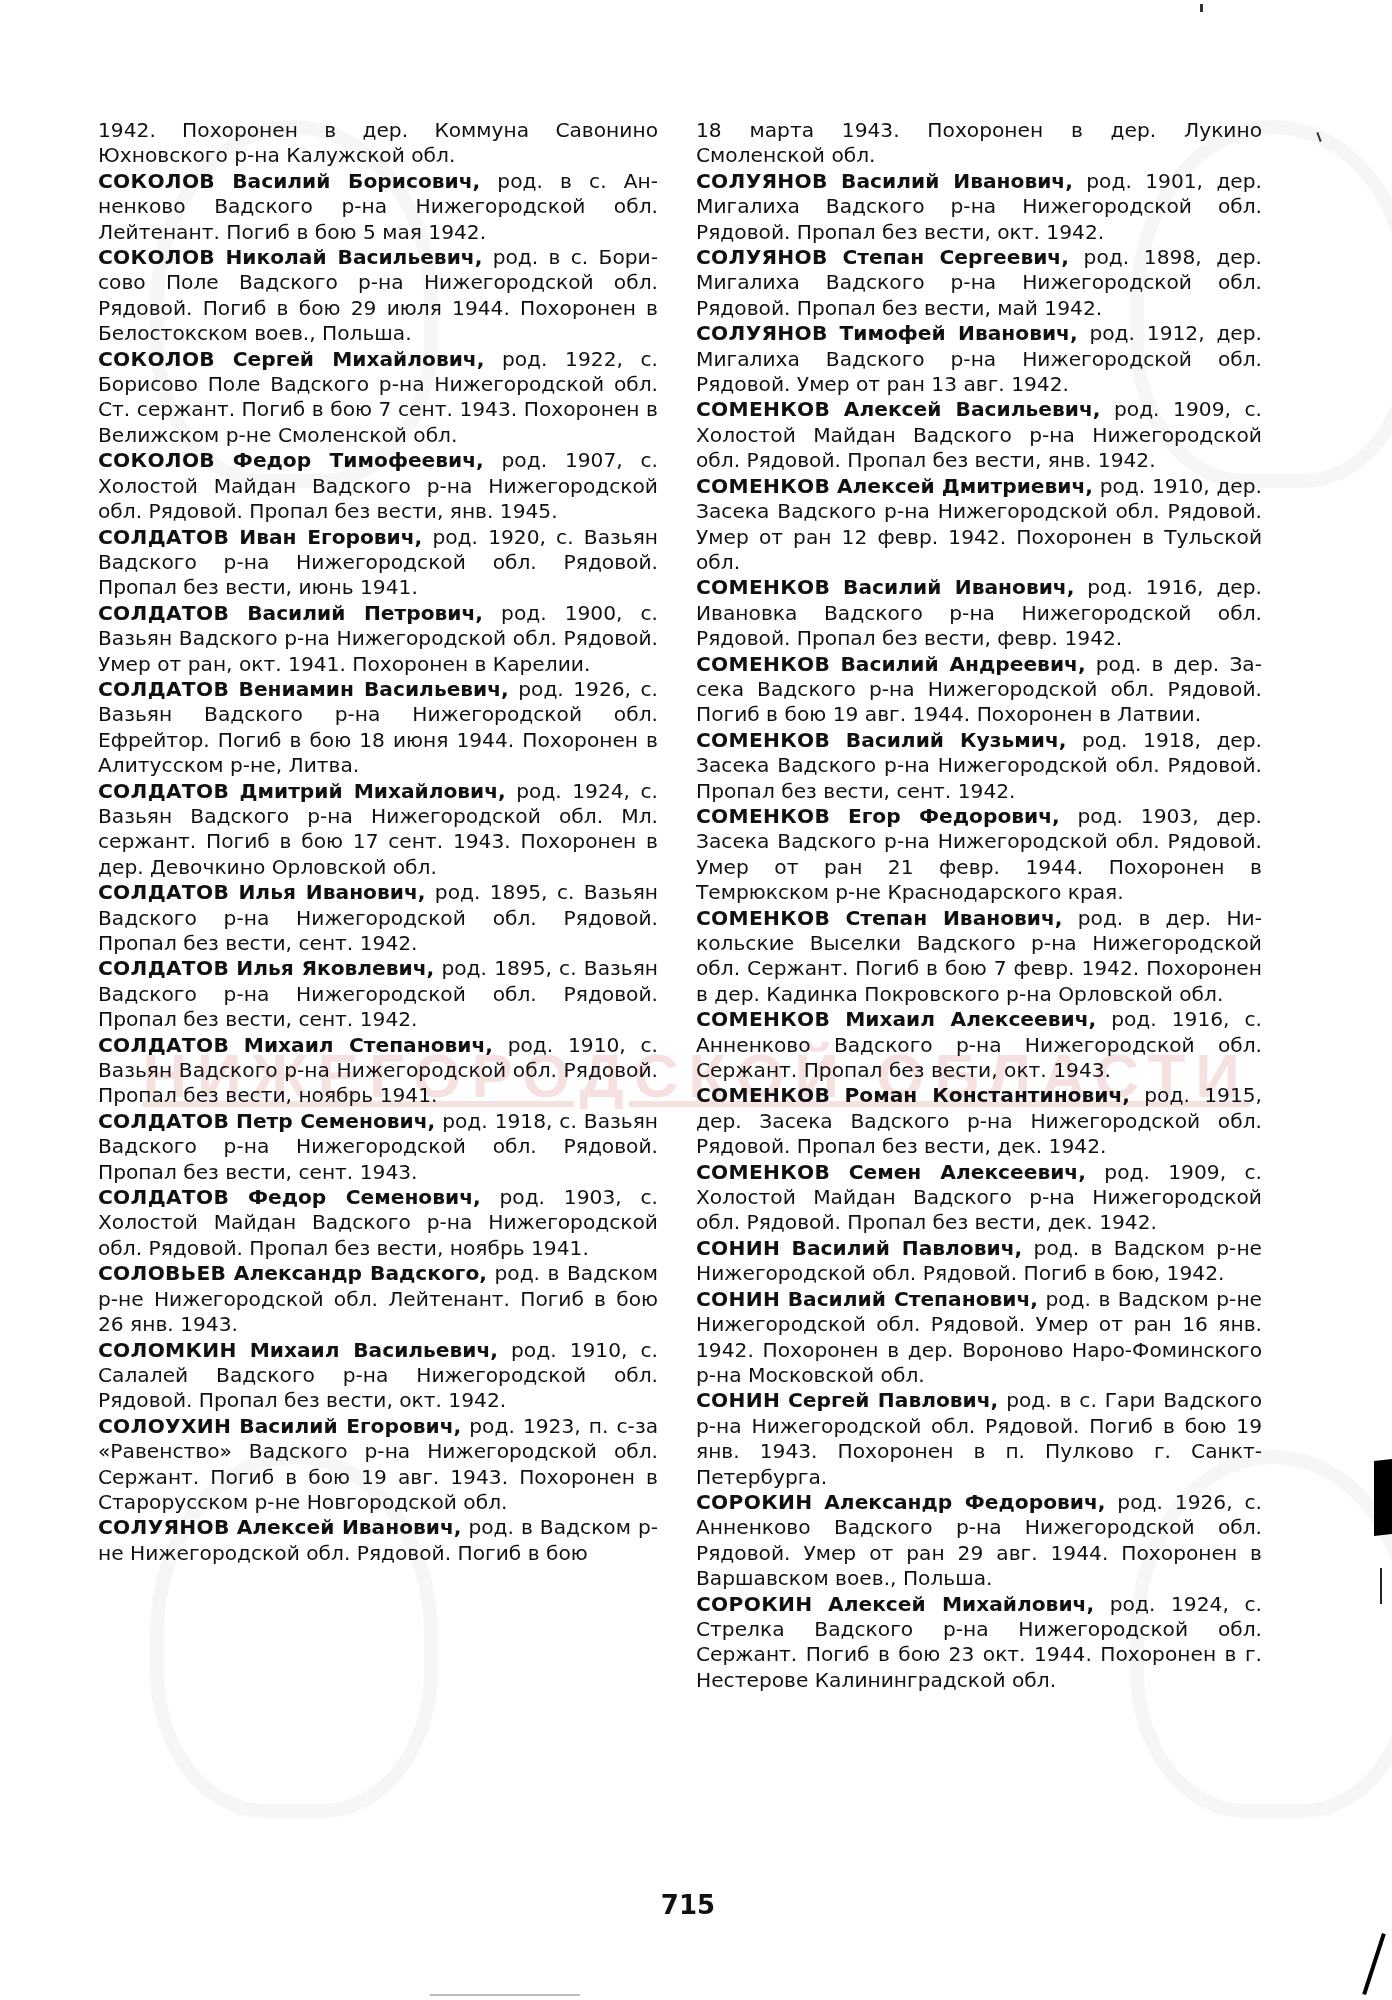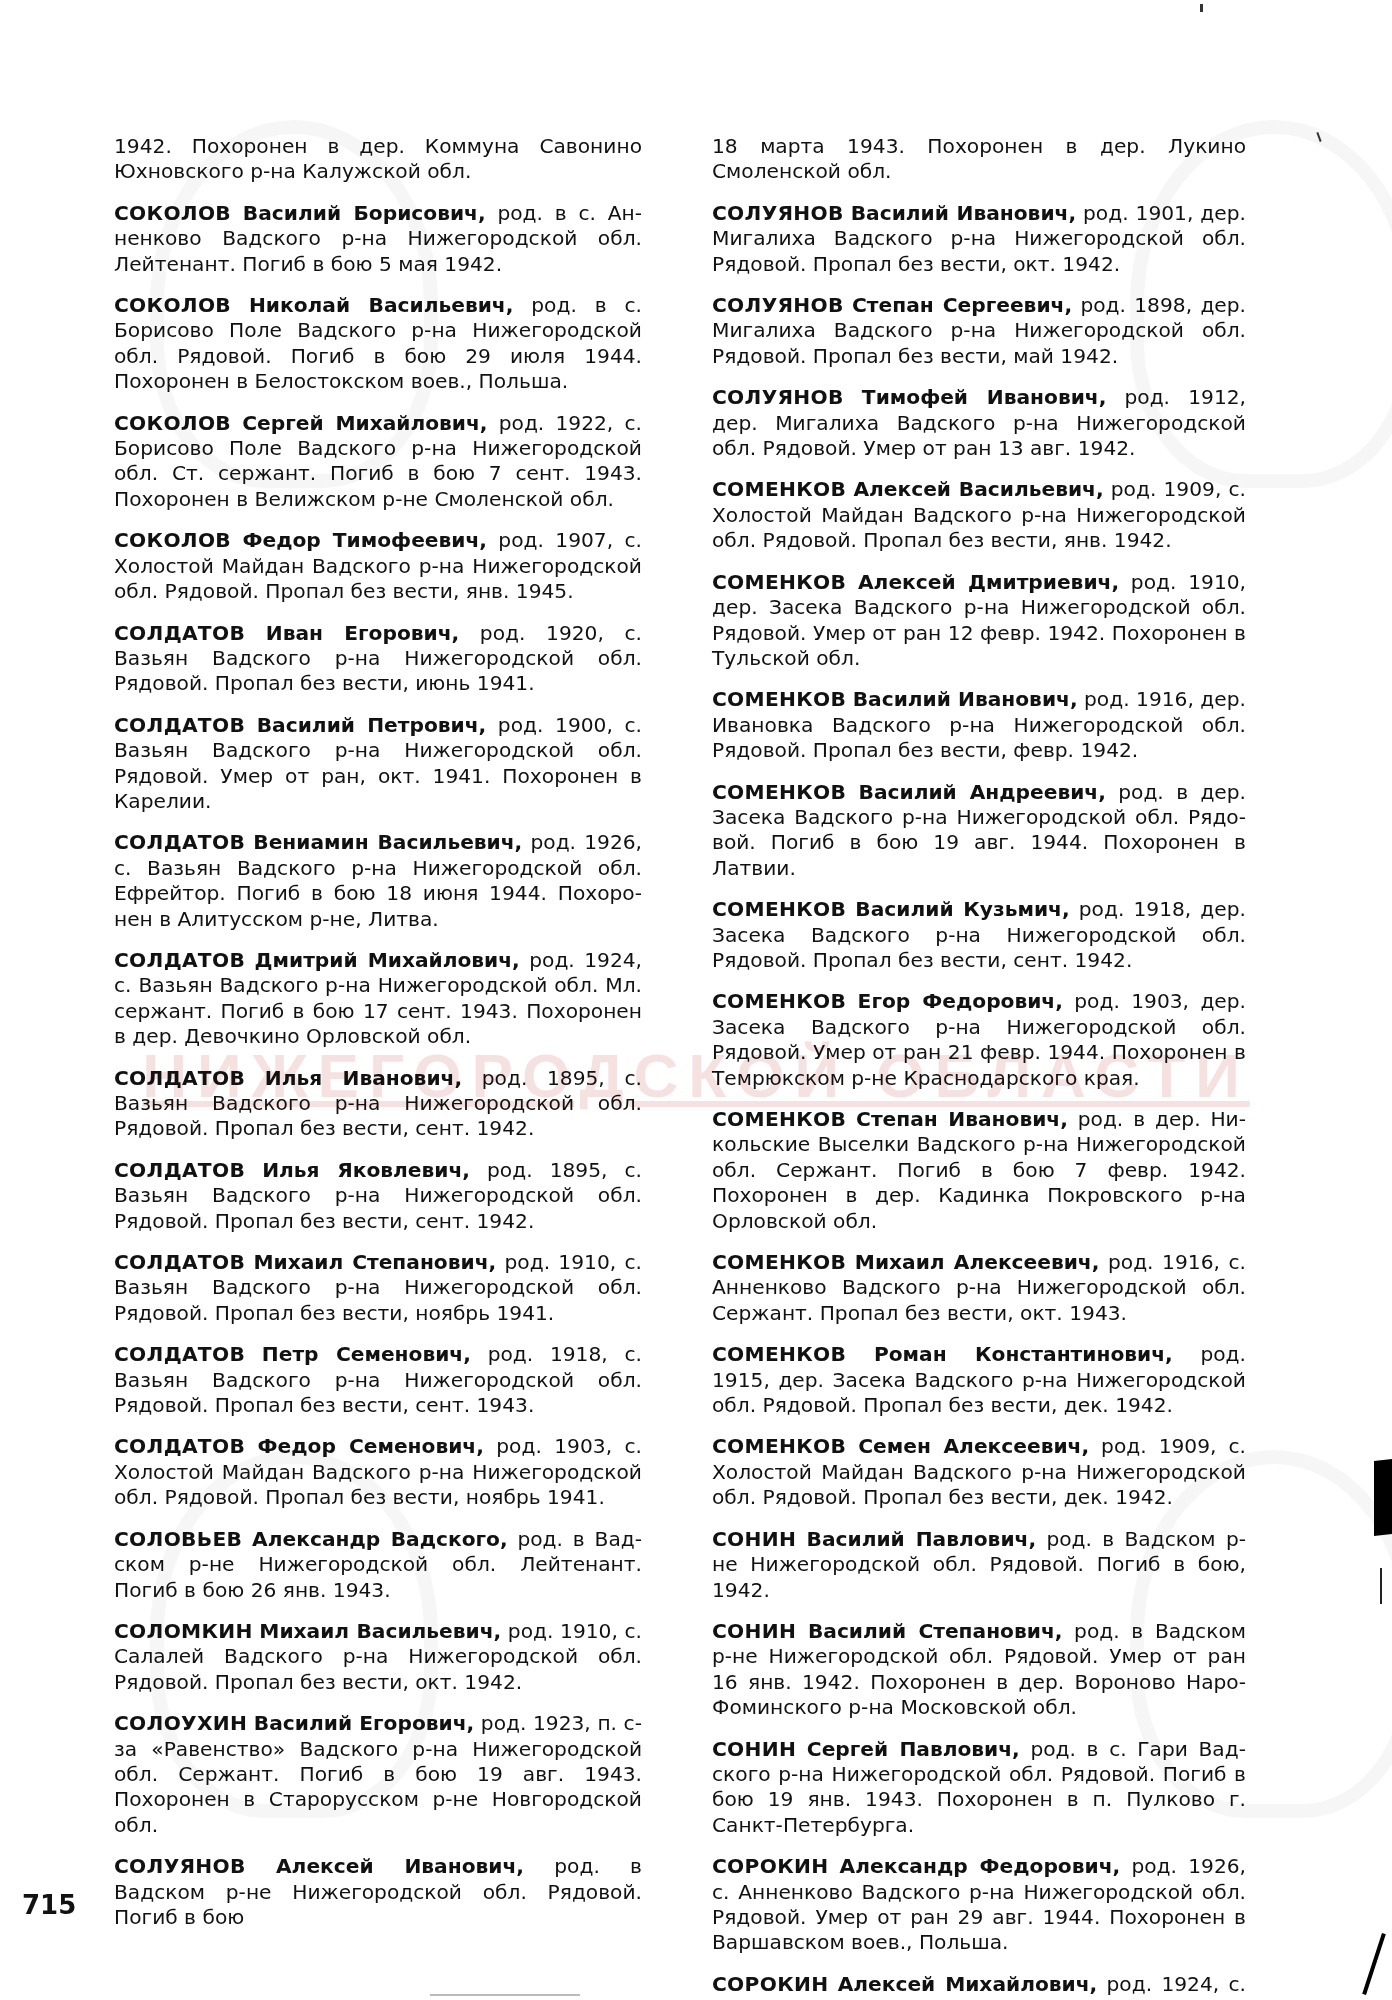--- a/index.html
+++ b/index.html
@@ -49,35 +49,34 @@
       top: 118px;
       width: 560px;
       font-size: 20.2px;
       line-height: 25.4px;
       text-align: justify;
       z-index: 1;
       hyphens: manual;
     }
     .col-left { left: 98px; }
     .col-right { left: 696px; width: 566px; }
-    .entry { margin: 16px; }
+    .entry { margin: 0; }
     .entry .surname,
     .entry .given {
       font-weight: bold;
     }
     .entry .surname { letter-spacing: 0.3px; }
     .page-number {
       position: absolute;
       top: 1890px;
       left: 0; right: 16px;
-      text-align: left;
+      text-align: center;
       font-size: 26px;
       font-weight: bold;
       z-index: 1;
-      padding-left: 22px;
     }
     .edge-mark-right {
       position: absolute;
       right: 0;
       top: 1460px;
       width: 18px;
       height: 75px;
       background: #000;
       transform: skewY(-6deg);
     }

